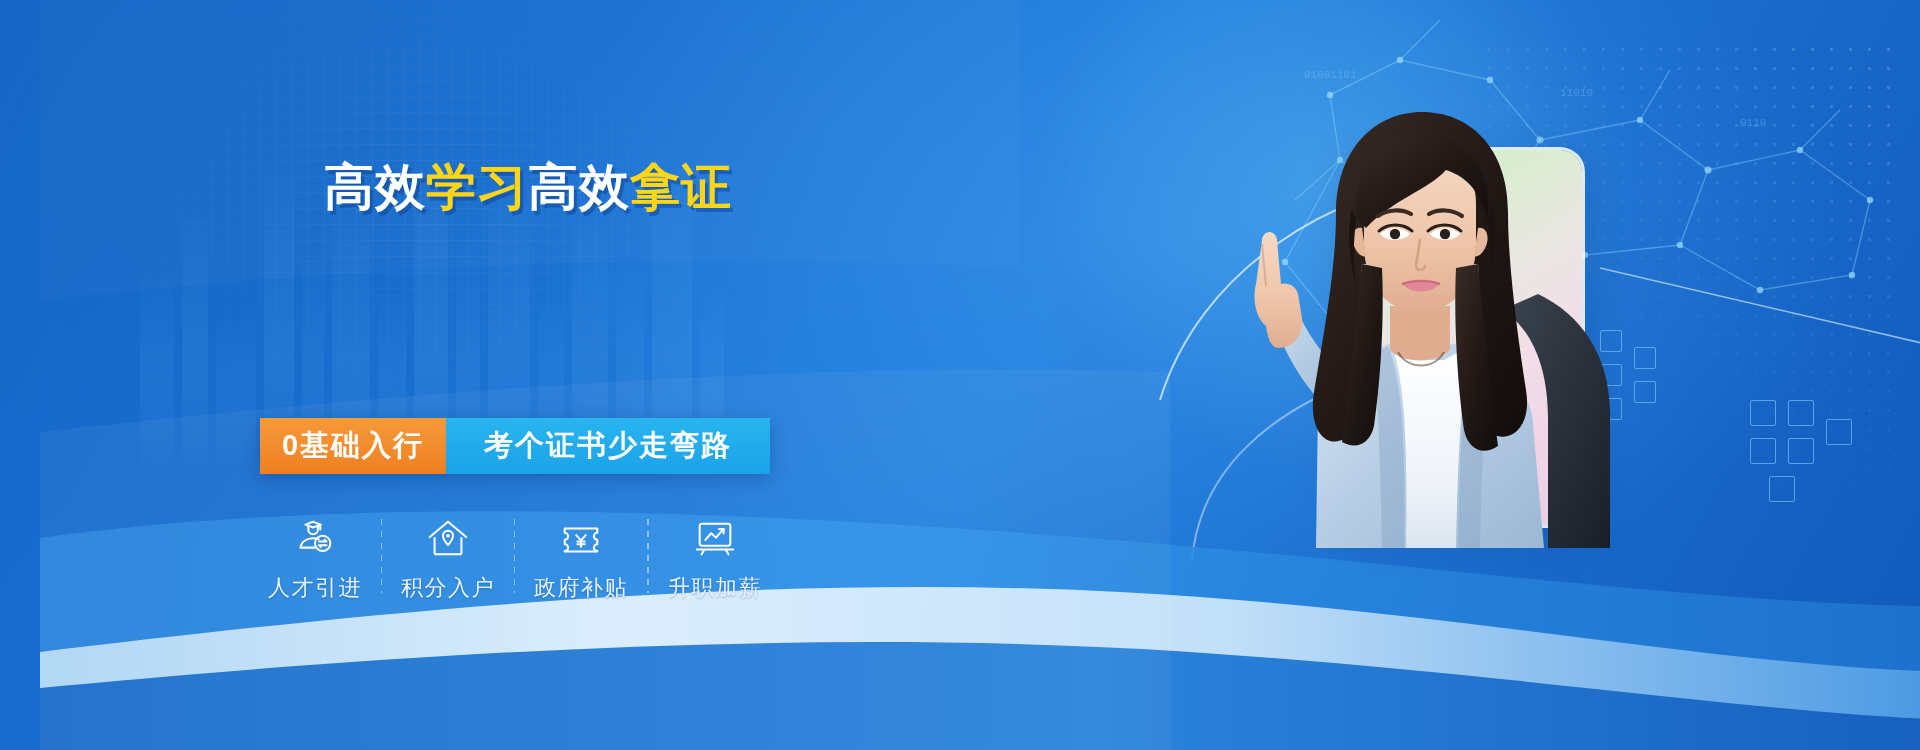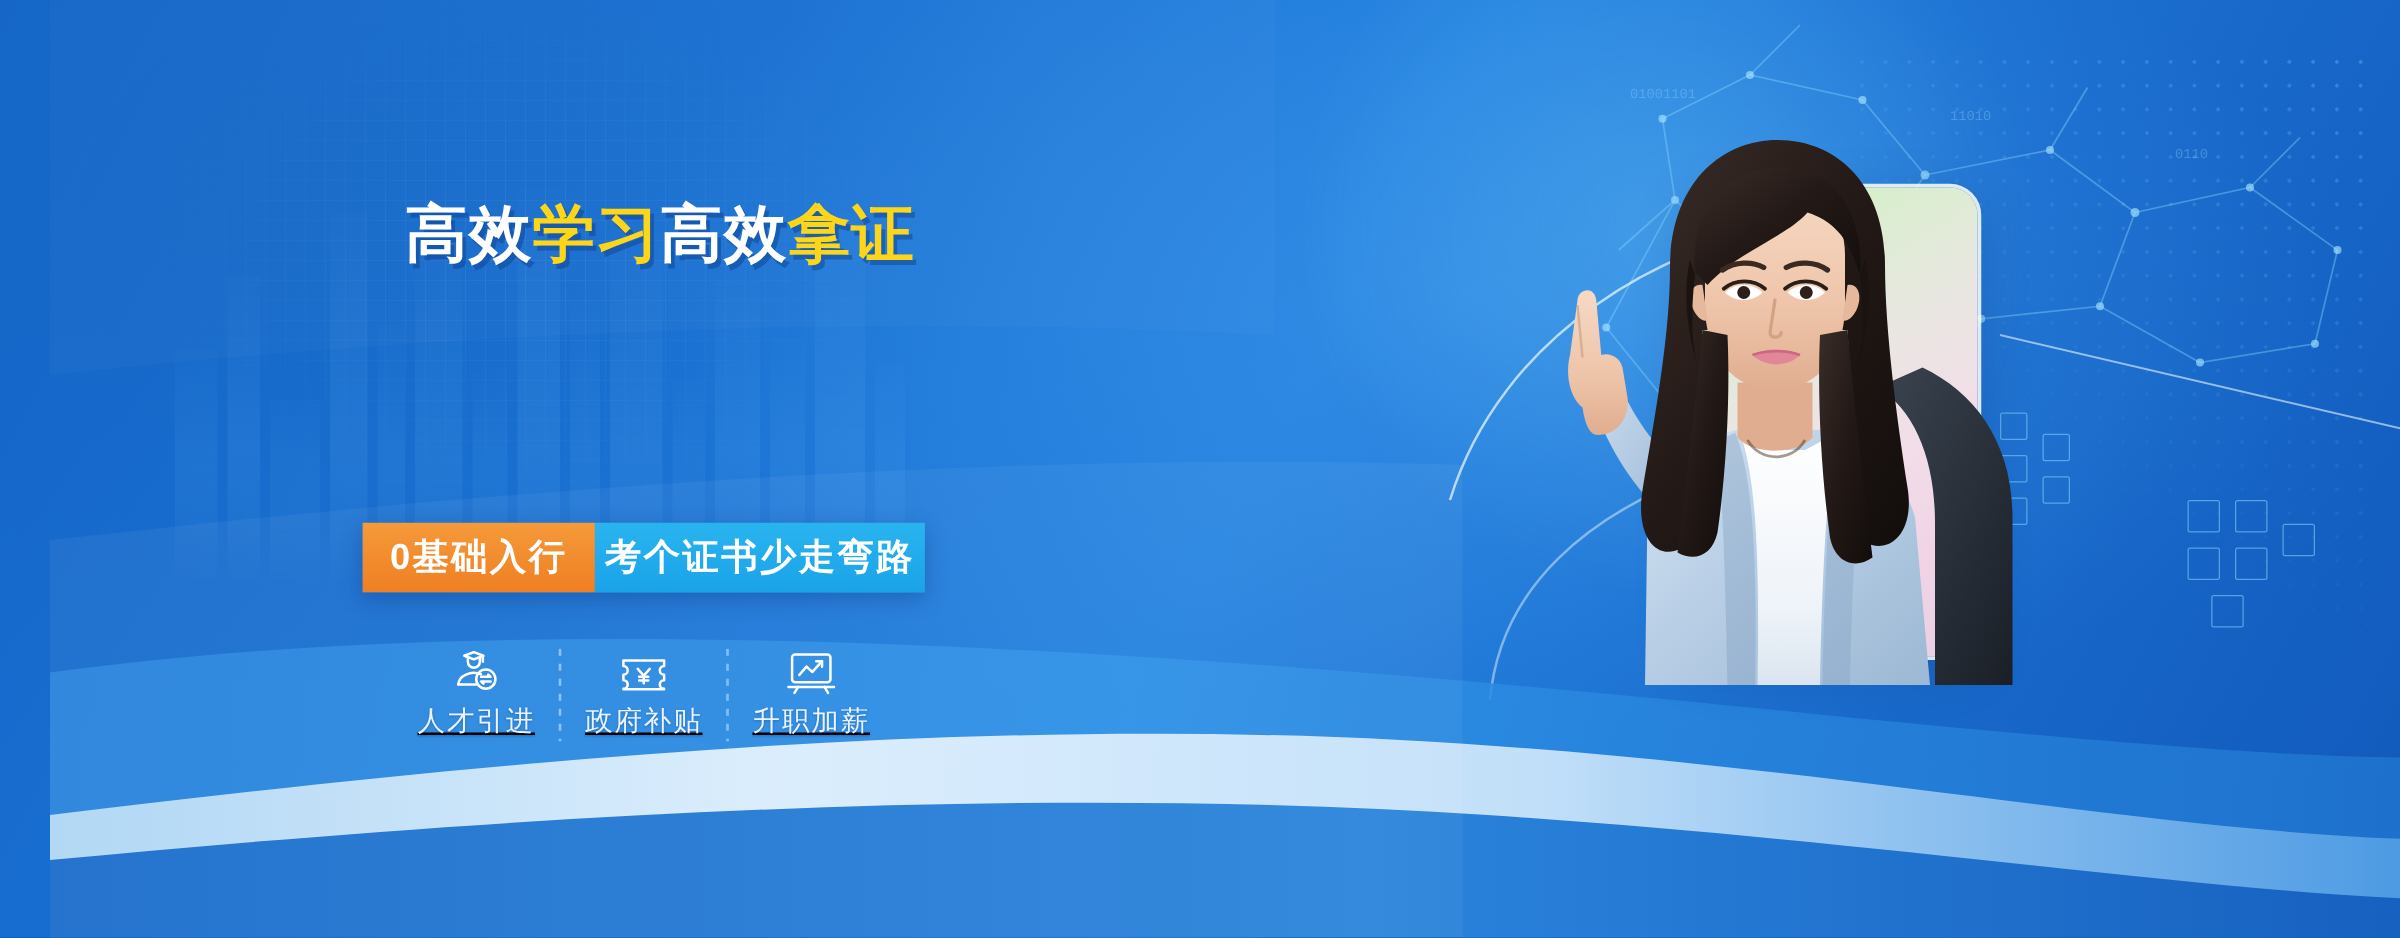--- a/index.html
+++ b/index.html
@@ -84,28 +84,28 @@
 
   
   .pill{
     position:absolute;left:50%;transform:translateX(-50%);top:418px;
     display:flex;align-items:stretch;height:56px;border-radius:0;overflow:hidden;
     box-shadow:0 5px 16px rgba(6,44,110,.30);
   }
   .pill .seg{display:flex;align-items:center;justify-content:center;
     font-size:29px;font-weight:bold;color:#fff;letter-spacing:2px;}
   .pill .seg-a{background:linear-gradient(180deg,#f59a3a 0%,#ef7f22 100%);padding:0 22px;}
-  .pill .seg-b{background:linear-gradient(180deg,#29b4f0 0%,#1aa3e8 100%);padding:0 8px;}
+  .pill .seg-b{background:linear-gradient(180deg,#29b4f0 0%,#1aa3e8 100%);padding:0 38px;}
 
   
   .features{
     position:absolute;left:50%;transform:translateX(-50%);top:516px;
     display:flex;align-items:flex-start;
   }
-  .feature{width:132px;display:flex;flex-direction:column;align-items:center;text-decoration:underline;}
+  .feature{width:132px;display:flex;flex-direction:column;align-items:center;gap:11px;}
   .feature .ic{width:46px;height:46px;display:block;}
   .feature .lb{font-size:22px;color:#eaf4ff;letter-spacing:1.5px;white-space:nowrap;
                text-shadow:0 1px 2px rgba(8,50,120,.35);}
   .divider{width:1px;height:74px;margin-top:3px;
     background-image:linear-gradient(to bottom, rgba(215,235,255,.75) 0 6px, transparent 6px 12px);
     background-size:1px 12px;opacity:.75;}
 
   
   .model{position:absolute;right:0;top:0;width:900px;height:750px;}
   .panel{
@@ -257,20 +257,29 @@
           <path d="M9 33 a13 10 0 0 1 19 -8.6"></path>
           <path d="M9 33 H24"></path>
           <circle cx="32" cy="28.5" r="8"></circle>
           <path d="M28 26.6 h8 l-2 -1.9 M36 30.4 h-8 l2 1.9"></path>
         </svg>
         <div class="lb">人才引进</div>
       </div>
 
       <div class="divider"></div>
 
+      <div class="feature">
+        <svg class="ic" viewBox="0 0 48 48" fill="none" stroke="#ffffff" stroke-width="2.1" stroke-linecap="round" stroke-linejoin="round">
+          <path d="M5 22 L24 6 L43 22"></path>
+          <path d="M10 23 V38 a2 2 0 0 0 2 2 H36 a2 2 0 0 0 2 -2 V23"></path>
+          <path d="M24 15.5 a5.2 5.2 0 0 1 5.2 5.2 c0 3.9 -5.2 9.6 -5.2 9.6 s-5.2 -5.7 -5.2 -9.6 A5.2 5.2 0 0 1 24 15.5 Z"></path>
+          <circle cx="24" cy="20.7" r="1.9" fill="#ffffff" stroke="none"></circle>
+        </svg>
+        <div class="lb">积分入户</div>
+      </div>
 
       <div class="divider"></div>
 
       <div class="feature">
         <svg class="ic" viewBox="0 0 48 48" fill="none" stroke="#ffffff" stroke-width="2.1" stroke-linecap="round" stroke-linejoin="round">
           <path d="M7 13 H41 a0 0 0 0 1 0 0 v4.6 a3.6 3.6 0 0 0 0 7.2 v4.6 a3.6 3.6 0 0 0 0 7.2 V37 a0 0 0 0 1 0 0 H7
                    a0 0 0 0 1 0 0 v-0.4 a3.6 3.6 0 0 0 0 -7.2 v-4.6 a3.6 3.6 0 0 0 0 -7.2 Z"></path>
           <path d="M19 20 L24 25.5 L29 20"></path>
           <path d="M24 25.5 V32"></path>
           <path d="M20.2 26.6 H27.8 M20.2 29.6 H27.8"></path>

